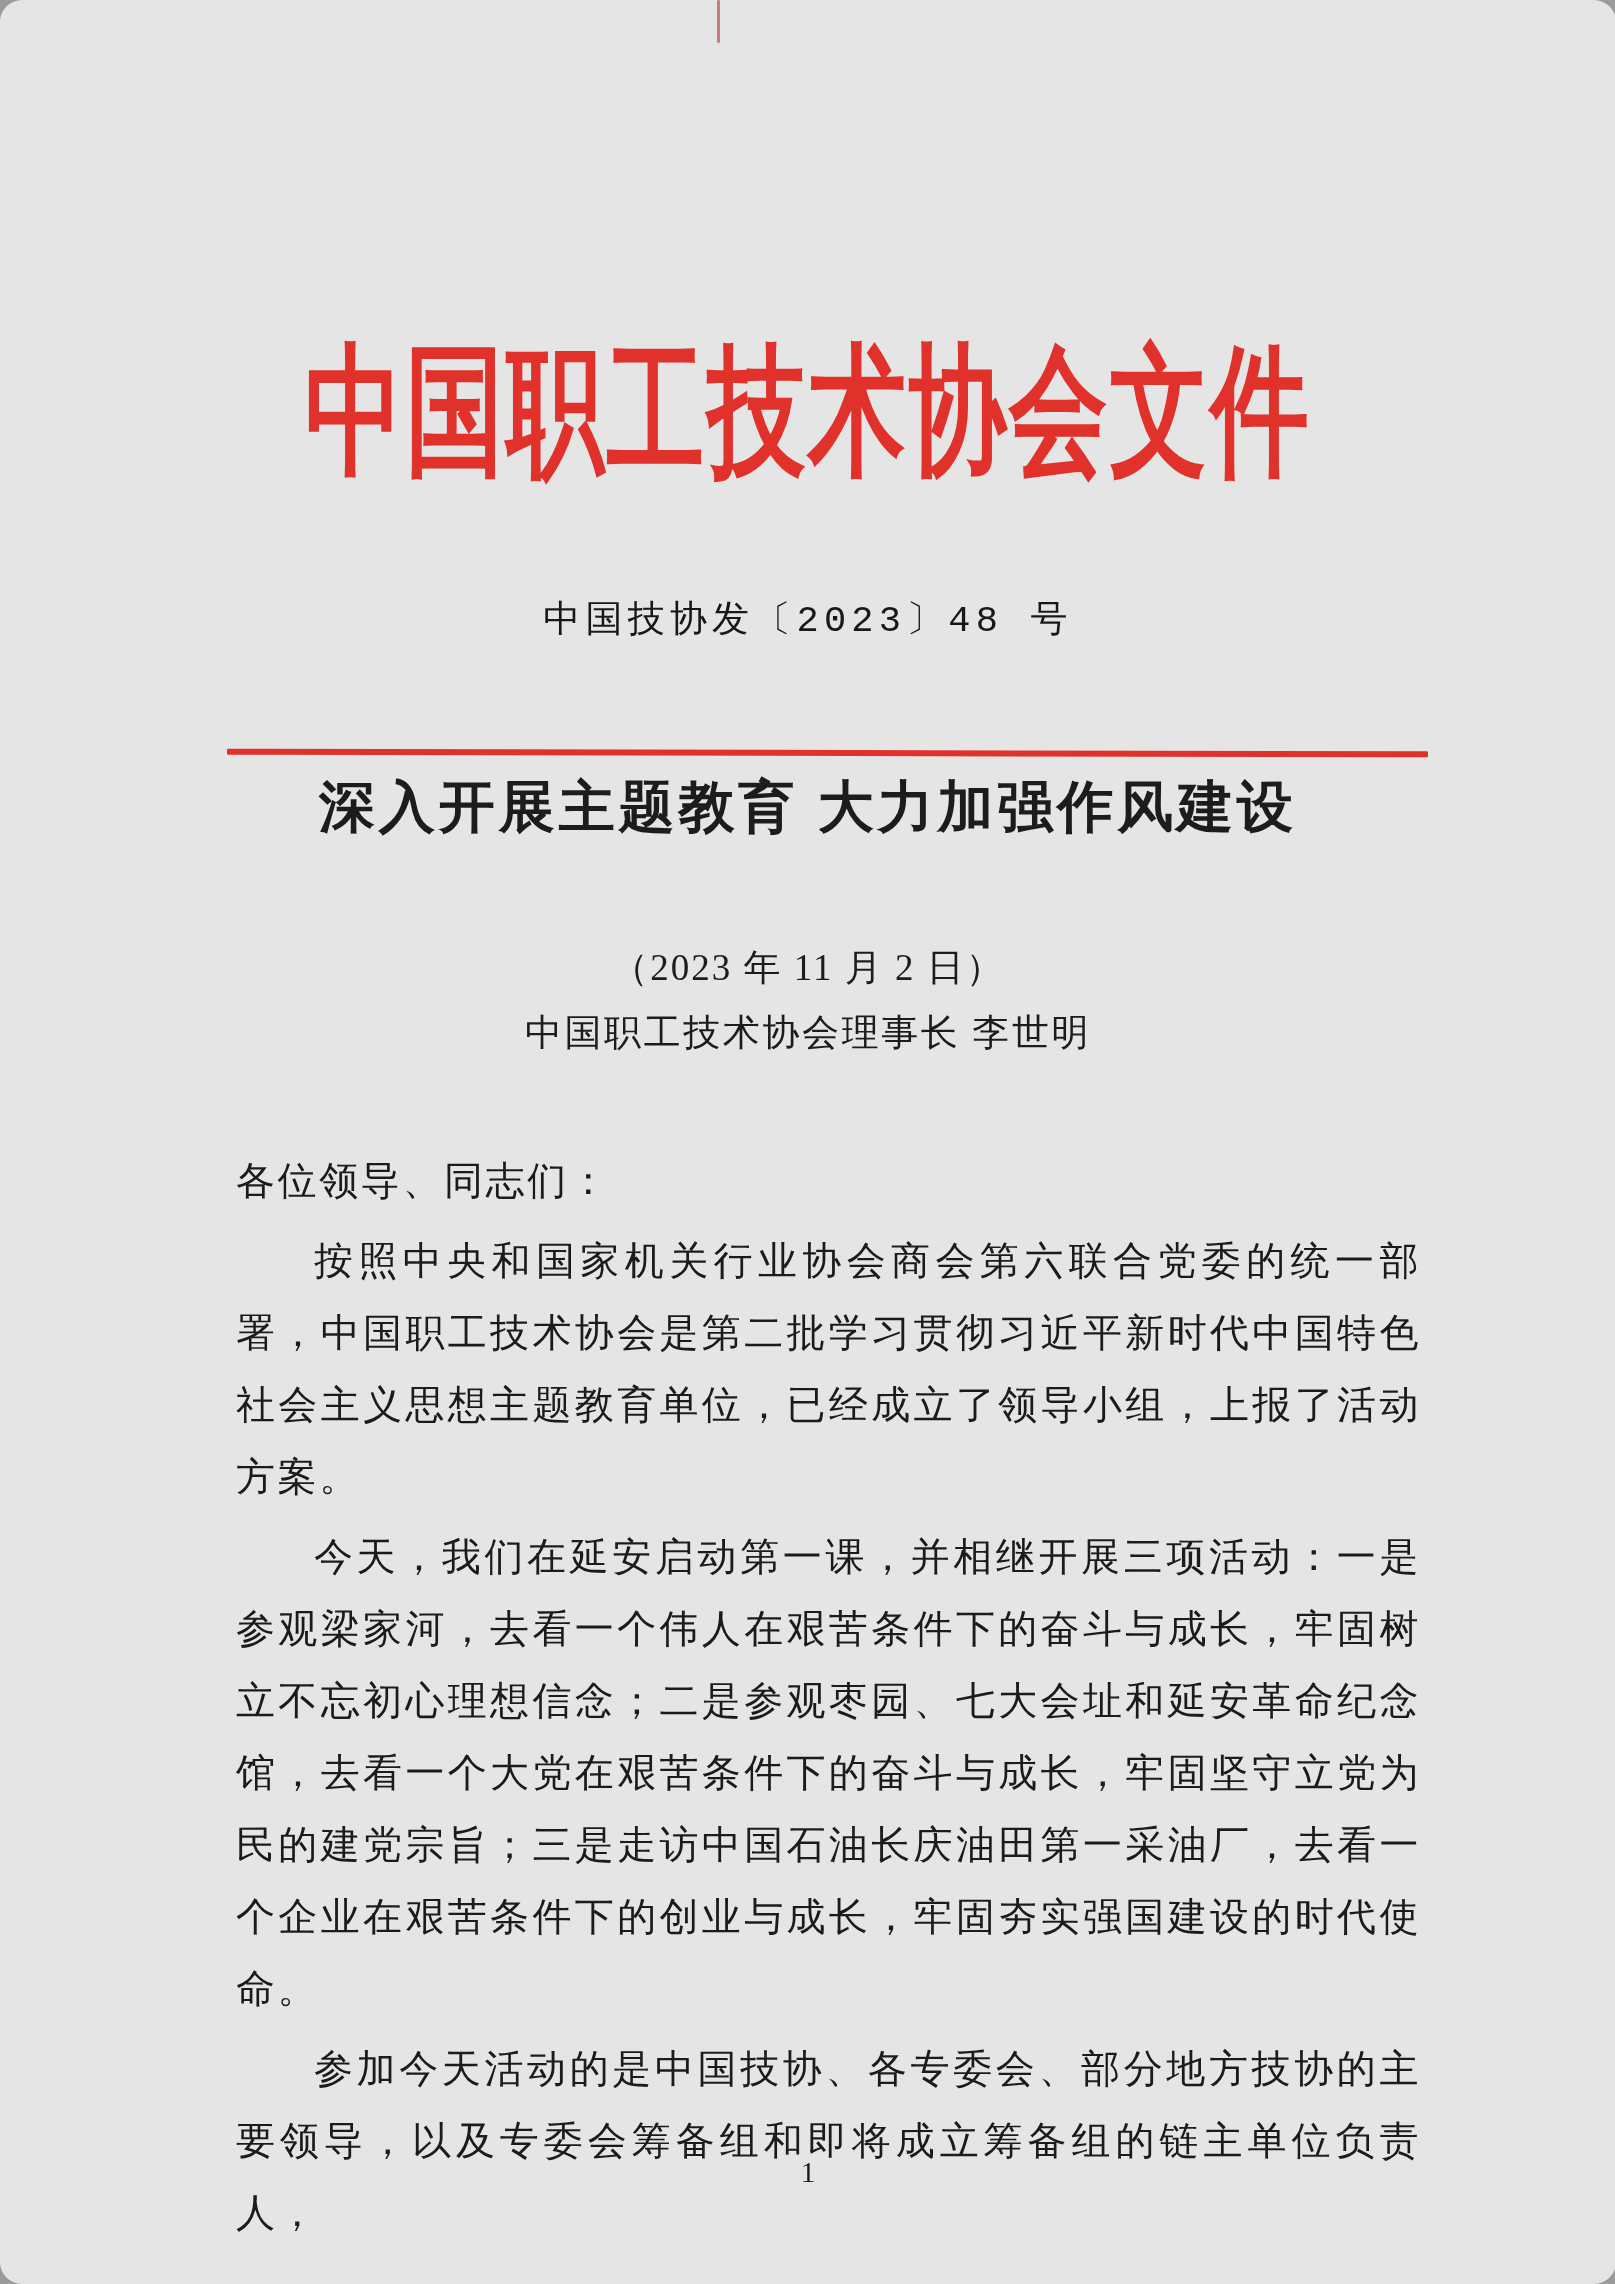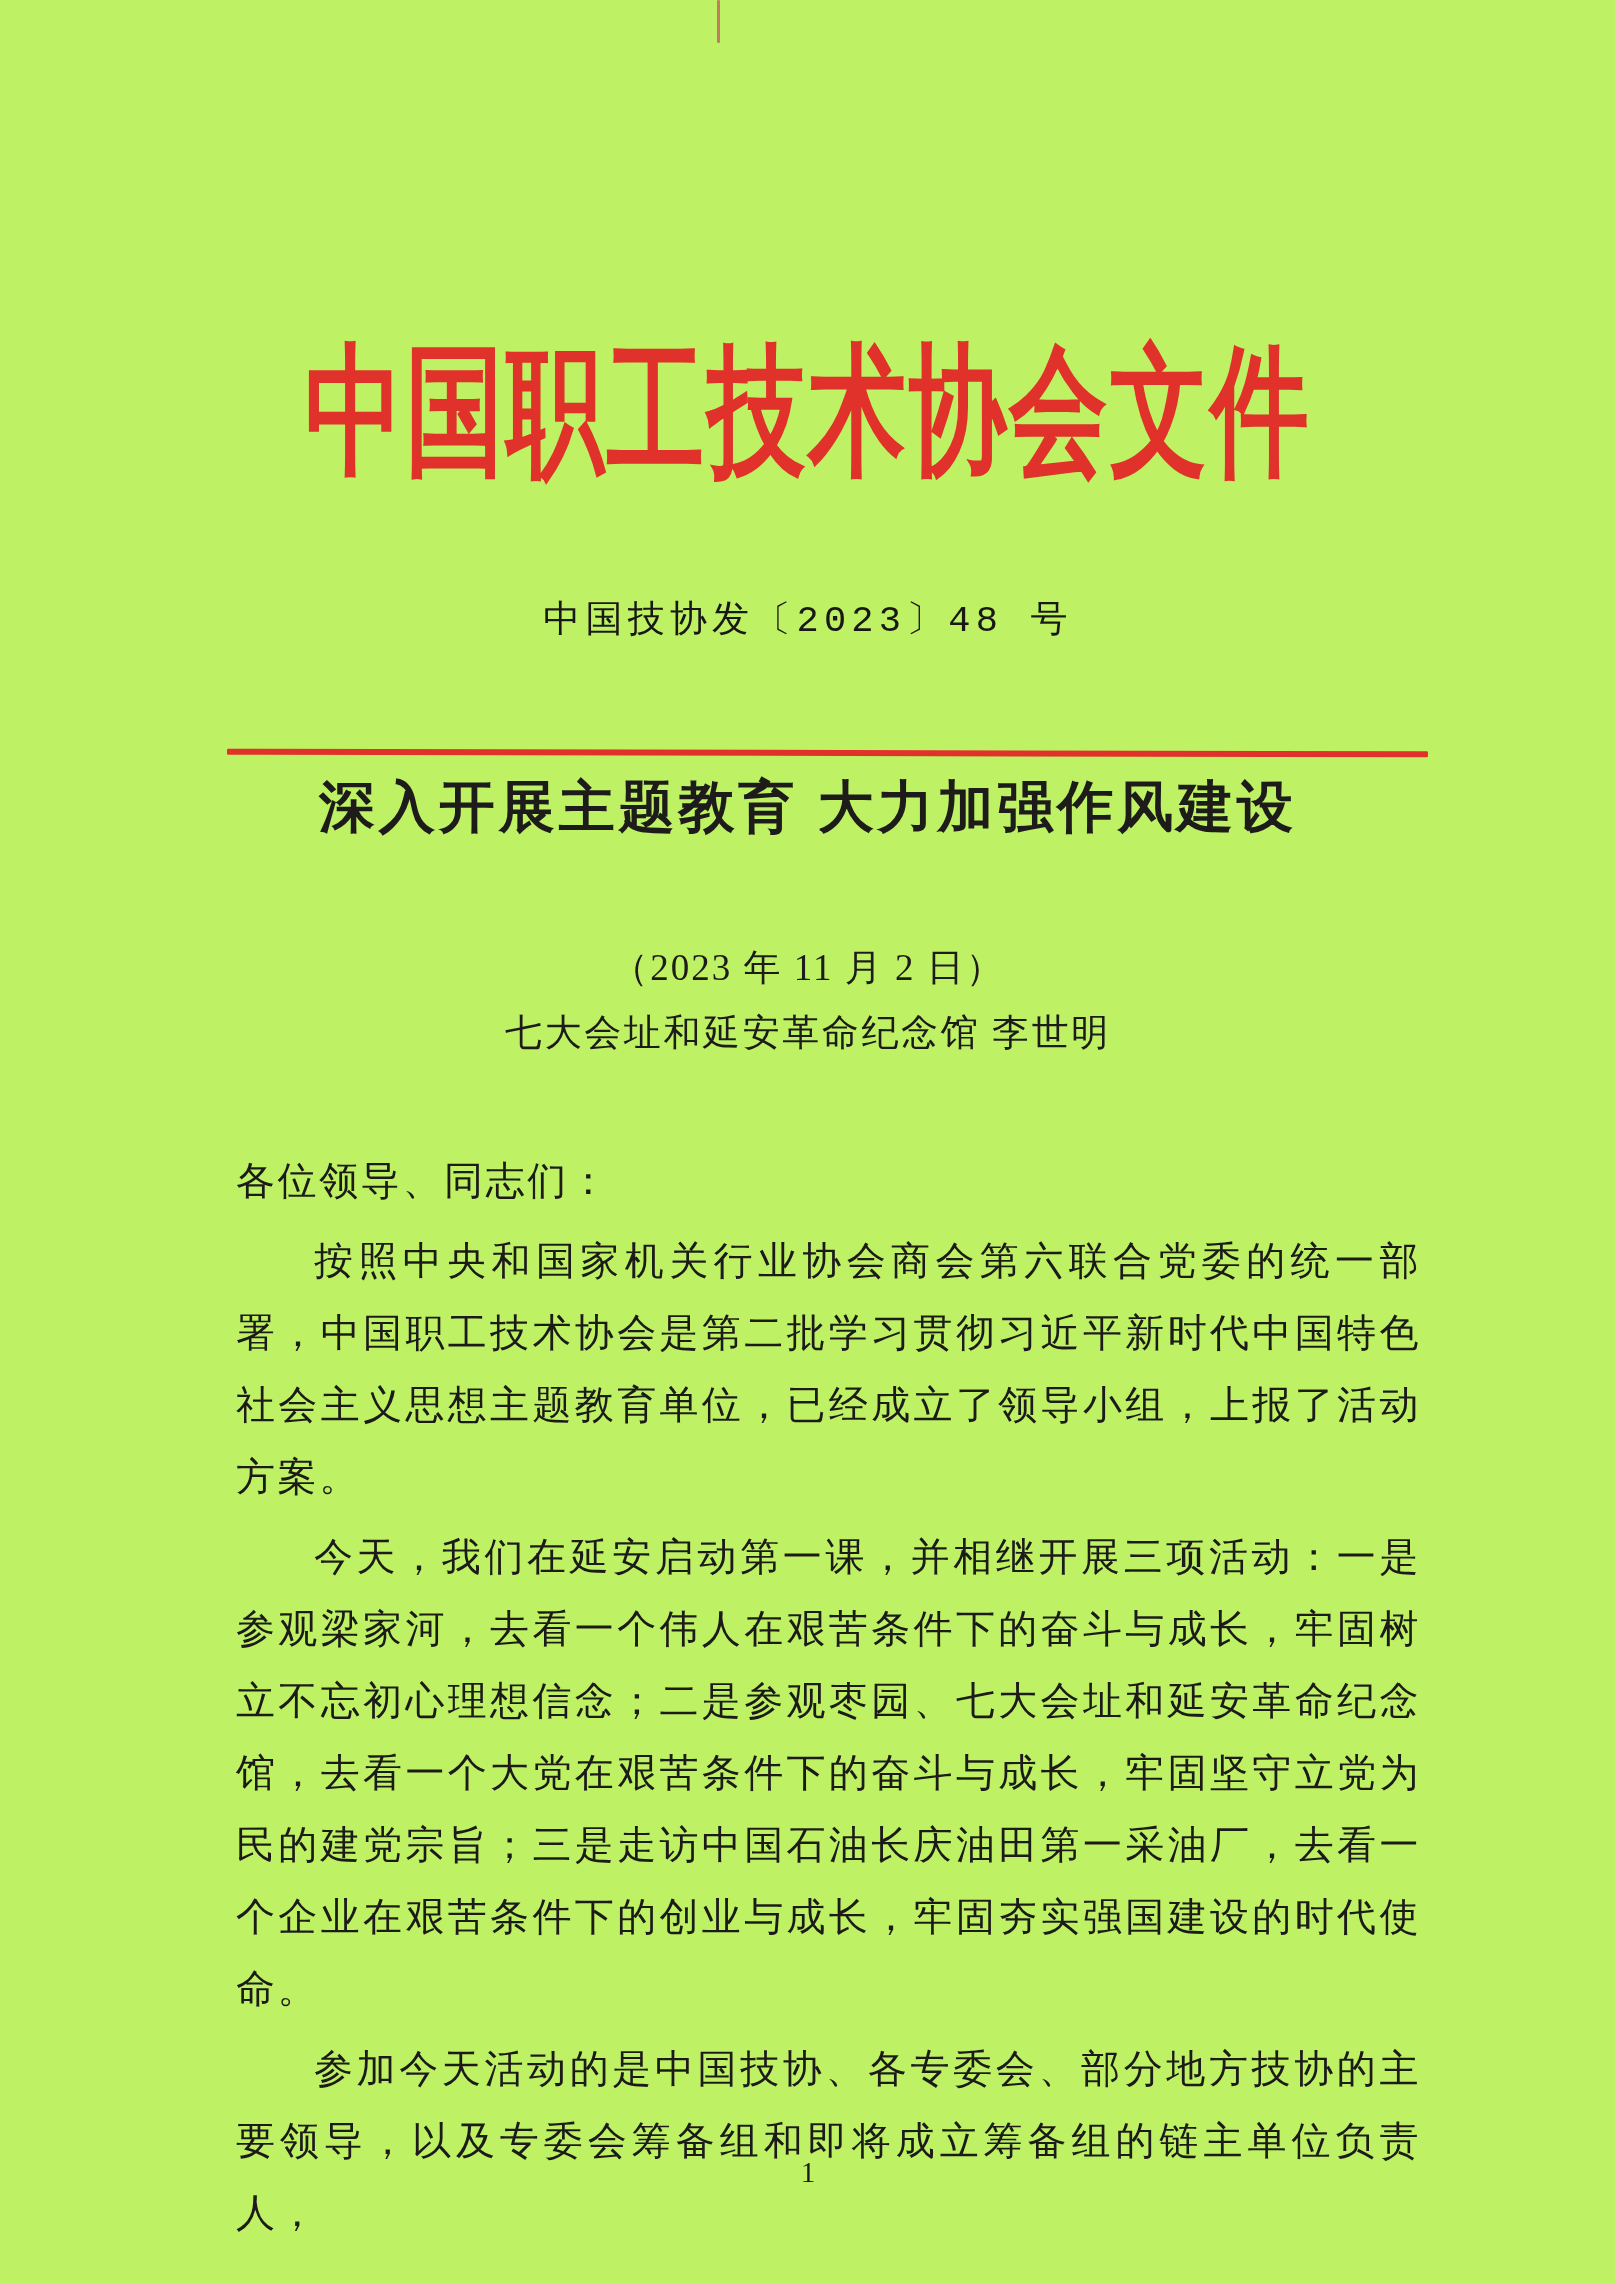--- a/index.html
+++ b/index.html
@@ -1,23 +1,24 @@
 <!DOCTYPE html>
 <html style="font-size:10.4px"><head>
 <meta charset="utf-8">
 <style>
   html,body{margin:0;padding:0;background:#9a9a9a;}
   .page{
     position:relative;
     width:1616px;height:2284px;
     margin:0 auto;
-    background:#bef264;
+    background:#e5e5e5;
     overflow:hidden;
     font-family:"Liberation Serif", serif;
     color:#21201e;
+    border-radius:22px;
   }
   .scan-tick{
     position:absolute;left:717px;top:0;width:2.6px;height:43px;
     background:#c05560;opacity:.75;border-radius:1.3px;
   }
   .letterhead{
     position:absolute;top:318px;left:0;width:100%;
     text-align:center;
     color:#e0322b;
     font-family:"Liberation Serif", serif;
@@ -105,21 +106,21 @@
 
   <div class="doc-number">中国技协发〔2023〕48 号</div>
 
   <div class="red-rule"></div>
 
   <div class="doc-title">深入开展主题教育 大力加强作风建设</div>
 
 
   <div class="doc-date">（2023 年 11 月 2 日）</div>
 
-  <div class="doc-byline">七大会址和延安革命纪念馆  李世明</div>
+  <div class="doc-byline">中国职工技术协会理事长  李世明</div>
 
   <div class="body-text">
     <p class="salutation">各位领导、同志们：</p>
     <p class="para">按照中央和国家机关行业协会商会第六联合党委的统一部署，中国职工技术协会是第二批学习贯彻习近平新时代中国特色社会主义思想主题教育单位，已经成立了领导小组，上报了活动方案。</p>
     <p class="para">今天，我们在延安启动第一课，并相继开展三项活动：一是参观梁家河，去看一个伟人在艰苦条件下的奋斗与成长，牢固树立不忘初心理想信念；二是参观枣园、七大会址和延安革命纪念馆，去看一个大党在艰苦条件下的奋斗与成长，牢固坚守立党为民的建党宗旨；三是走访中国石油长庆油田第一采油厂，去看一个企业在艰苦条件下的创业与成长，牢固夯实强国建设的时代使命。</p>
     <p class="para">参加今天活动的是中国技协、各专委会、部分地方技协的主要领导，以及专委会筹备组和即将成立筹备组的链主单位负责人，</p>
   </div>
 
   <div class="page-number">1</div>
 

